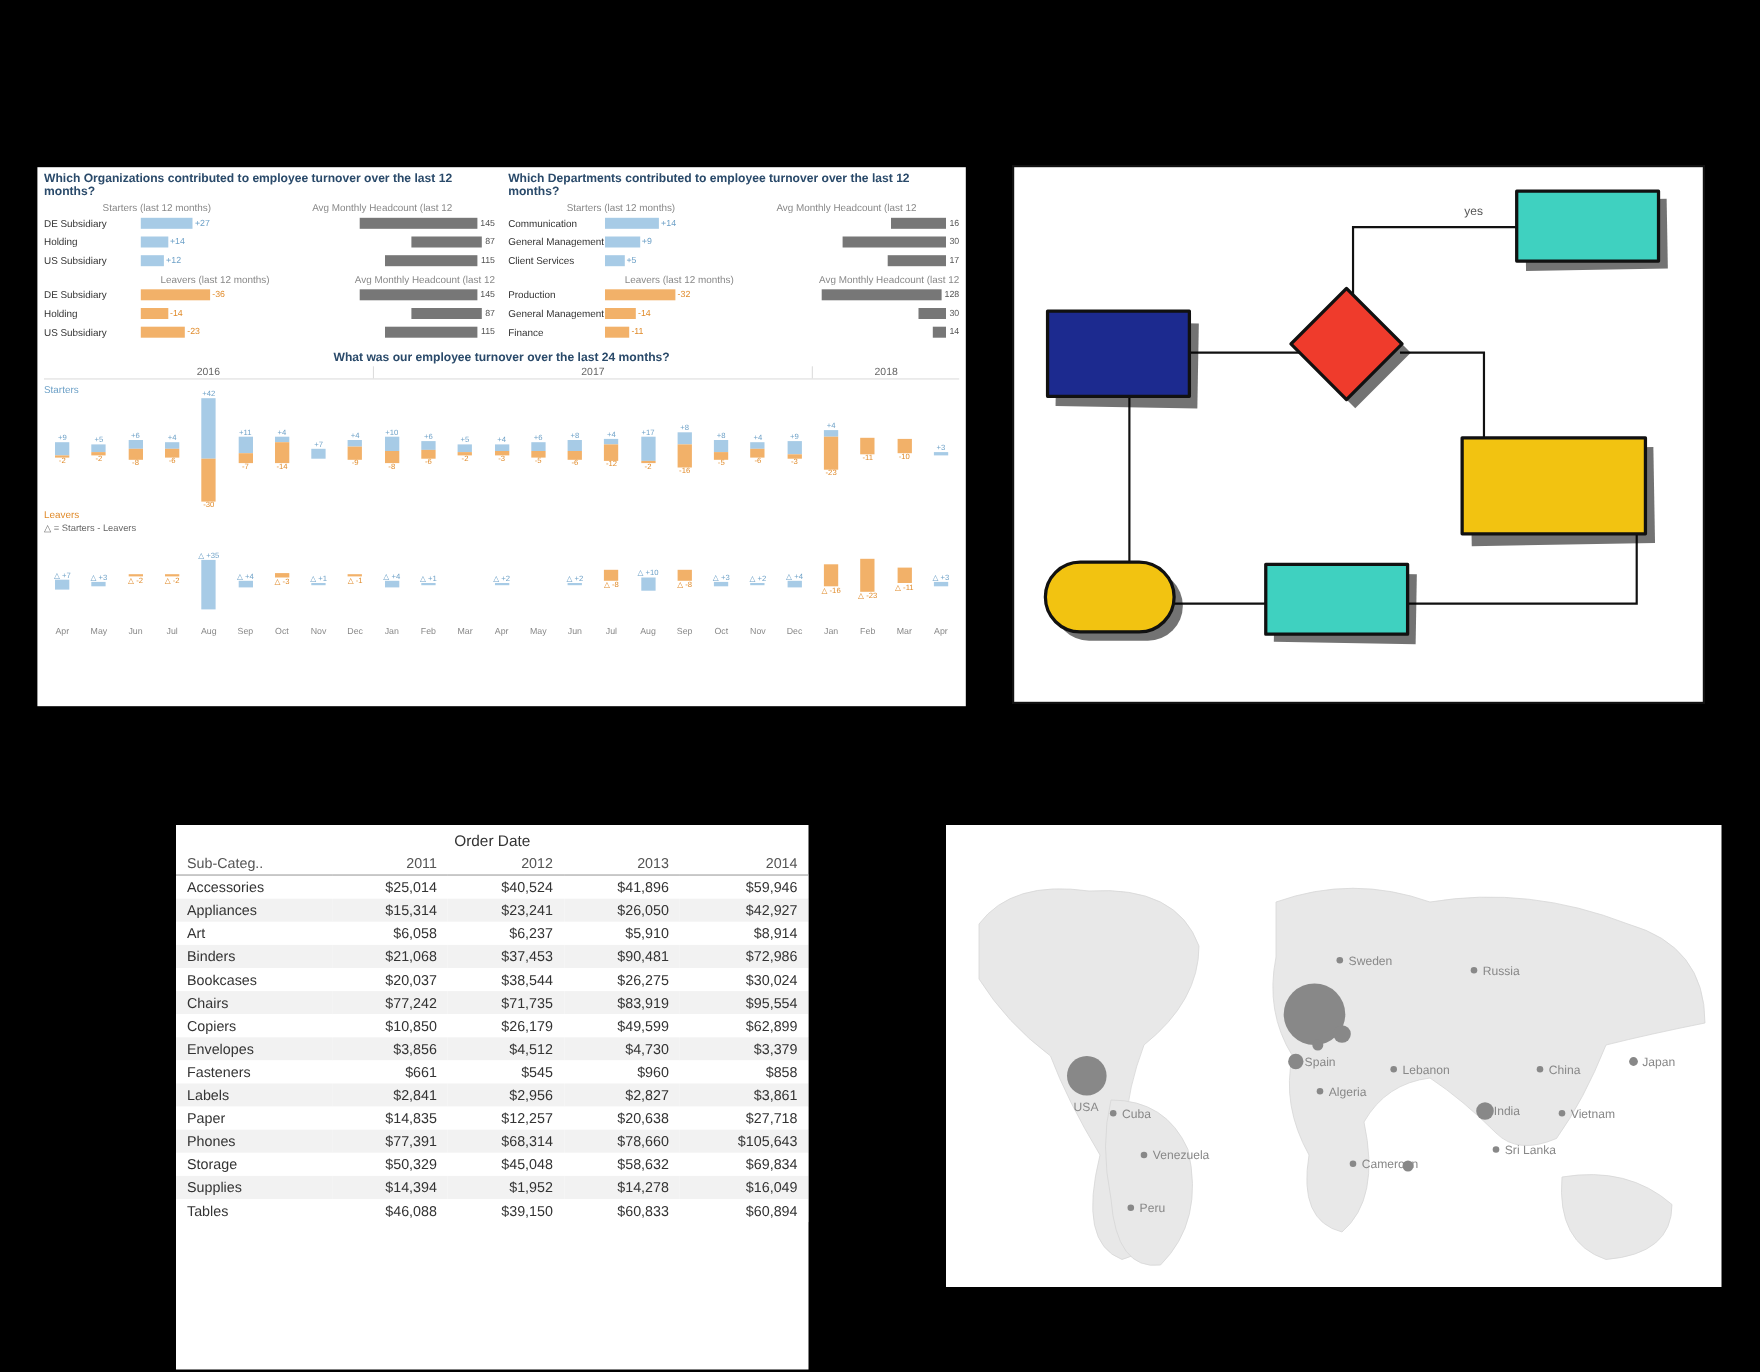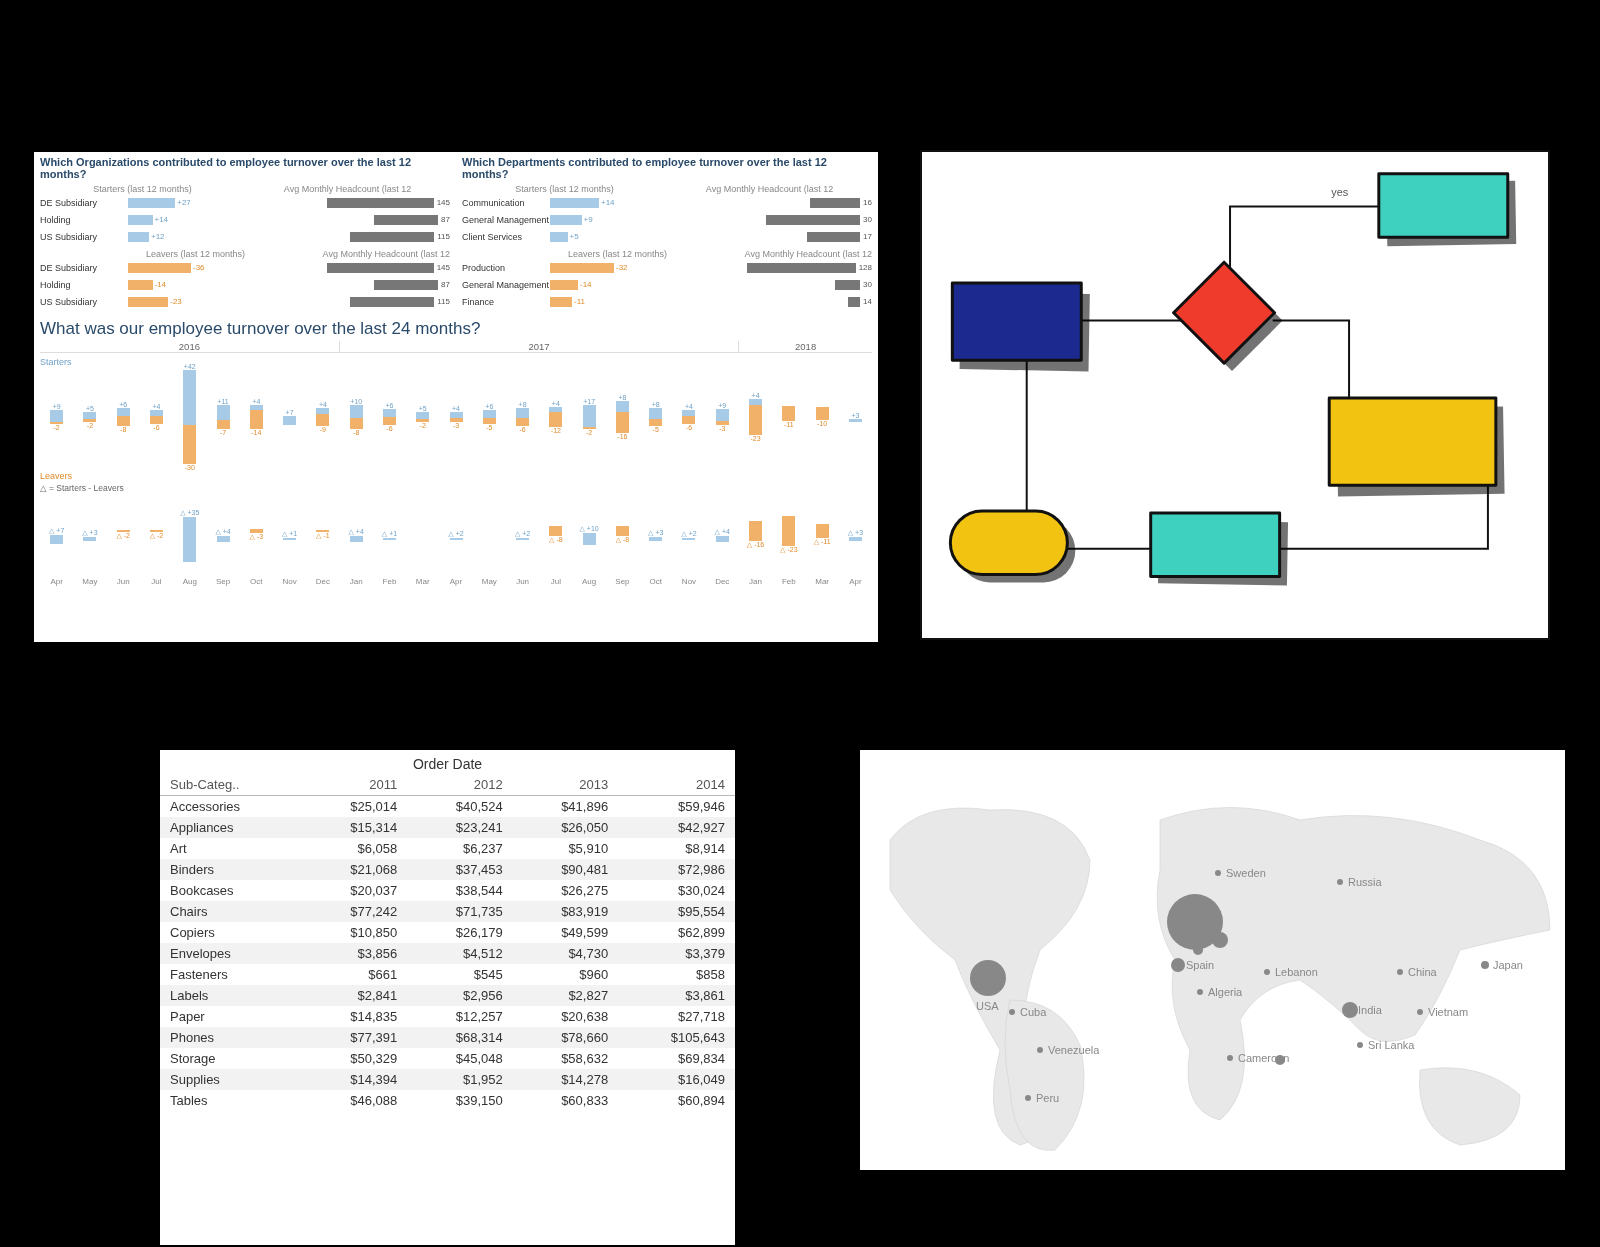--- a/index.html
+++ b/index.html
@@ -29,21 +29,21 @@
   .bar-row .barzone { flex:1; display:flex; align-items:flex-start; position:relative; }
   .bar-row .bar-a { height:10px; background:#a7cbe6; }
   .bar-row .bar-a.orange { background:#f2b169; }
   .bar-row .num-a { font-size:8px; color:#6fa2c8; margin-left:2px; }
   .bar-row .num-a.orange{ color:#e08b2b; }
   .bar-row .bar-b { height:10px; background:#777; margin-left:auto; }
   .bar-row .num-b { font-size:8px; color:#555; margin-left:3px; }
   .q-section-label { font-size:9px; color:#888; margin:4px 0 1px; display:flex;}
   .q-section-label span{flex:1; text-align:right;}
 
-  .dash-title2 { font-size:17px; font-weight:400; color:#2a4a6a; margin:6px 6px 2px; }
+  .dash-title2 { font-size:11px; font-weight:700; color:#2a4a6a; margin:6px 6px 2px;text-align:center; }
   .timeline { position:relative; height:230px; margin:0 6px; }
   .year-row { display:flex; border-bottom:1px solid #ddd; font-size:9.5px; color:#666; }
   .year-row div { text-align:center; }
   .y2016 { flex:9; border-right:1px solid #ddd; }
   .y2017 { flex:12; border-right:1px solid #ddd; }
   .y2018 { flex:4; }
   .series-lbl { font-size:9px; color:#6fa2c8; margin:4px 0 0; }
   .series-lbl.orange{ color:#e08b2b;}
   .months-row { display:flex; height:100px; align-items:center; }
   .mcol { flex:1; display:flex; flex-direction:column; align-items:center; font-size:7px; position:relative;}

